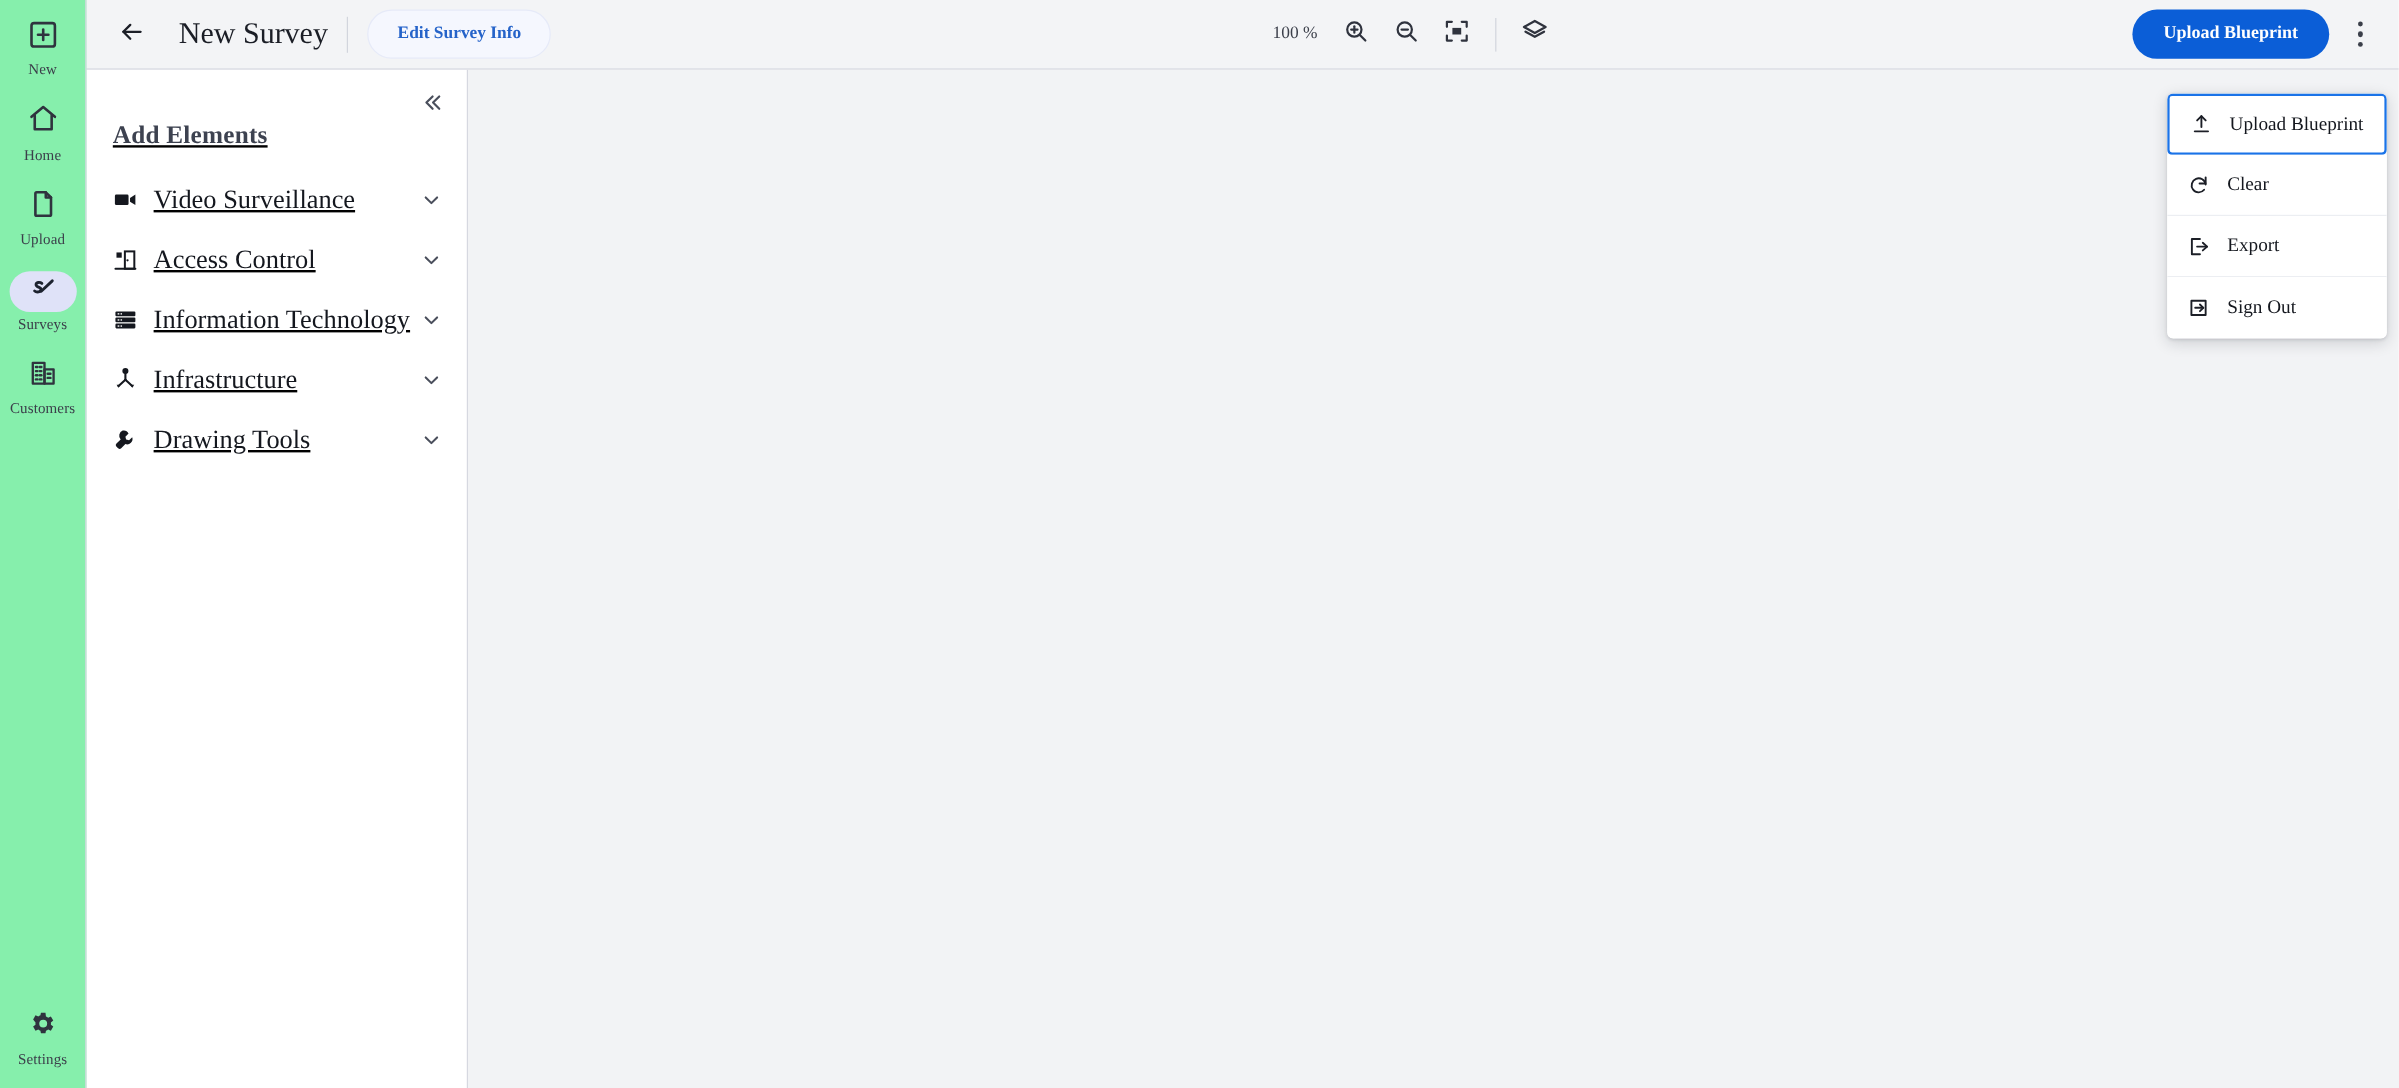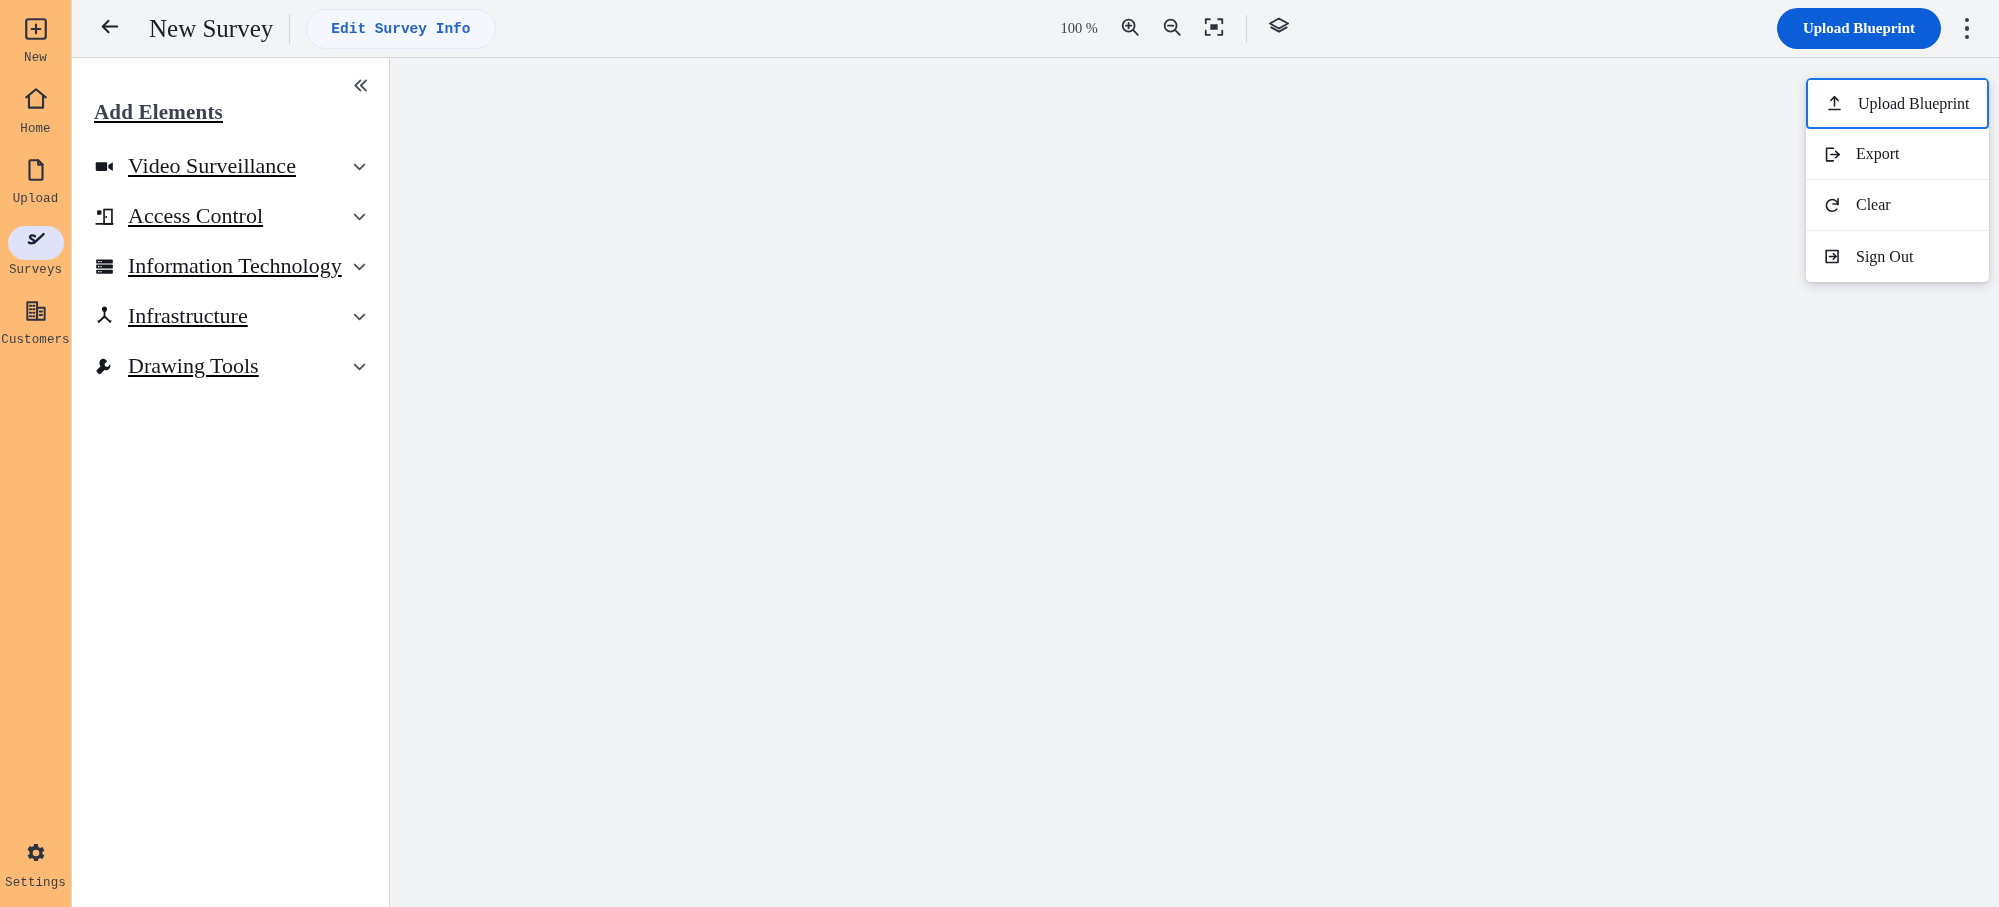--- a/index.html
+++ b/index.html
@@ -9,29 +9,28 @@
     overflow: hidden;
     background: #ffffff;
     font-family: "Liberation Serif", "DejaVu Serif", serif;
   }
   .app { position: relative; width: 1999px; height: 907px; display: flex; }
 
   
   .rail {
     width: 72px;
     height: 907px;
-    background: #fdba74;
+    background: #86efac;
     border-right: 1px solid #d6d8e0;
     display: flex;
     flex-direction: column;
     align-items: center;
     flex: 0 0 72px;
     position: relative;
     z-index: 5;
-    font-family: Liberation Mono, monospace;
   }
   .rail-top { padding-top: 8px; width: 100%; display: flex; flex-direction: column; align-items: center; }
   .rail-item {
     width: 72px;
     padding: 6px 0 4px 0;
     display: flex;
     flex-direction: column;
     align-items: center;
     cursor: pointer;
     margin-bottom: 10px;
@@ -85,21 +84,21 @@
     margin-left: 16px;
     background: #f5f7fe;
     border: 1px solid #e6eaf8;
     color: #2563c9;
     font-size: 14.5px;
     font-weight: bold;
     padding: 11px 24px;
     border-radius: 22px;
     cursor: pointer;
     white-space: nowrap;
-    font-family: Liberation Mono, monospace;
+    font-family: Liberation Serif, serif;
     text-align: center;
   }
   .hdr-spacer { flex: 1 1 auto; }
   .zoom-group { display: flex; align-items: center; gap: 6px; }
   .zoom-level {
     font-size: 14.5px;
     color: #3b3f4a;
     margin-right: 8px;
     white-space: nowrap;
   }
@@ -519,36 +518,36 @@
             <line x1="12" y1="3.5" x2="12" y2="15"></line>
             <line x1="5" y1="19.5" x2="19" y2="19.5"></line>
         </svg>
       </span>
       <span class="menu-label">Upload Blueprint</span>
     </div>
 
     <div class="menu-item">
       <span class="menu-icon">
         <svg width="19" height="19" viewBox="0 0 24 24" fill="none" stroke="#1c1f27" stroke-width="2" stroke-linecap="round" stroke-linejoin="round">
+          <path d="M19 11a7.4 7.4 0 1 0-1.6 5.6"></path>
+            <polyline points="19,3.5 19,10 12.6,10"></polyline>
+        </svg>
+      </span>
+      <span class="menu-label">Clear</span>
+    </div>
+
+    <div class="menu-item">
+      <span class="menu-icon">
+        <svg width="19" height="19" viewBox="0 0 24 24" fill="none" stroke="#1c1f27" stroke-width="2" stroke-linecap="round" stroke-linejoin="round">
           <path d="M13 4H4.5v16H13"></path>
             <polyline points="16,8 20.5,12 16,16"></polyline>
             <line x1="10" y1="12" x2="20.5" y2="12"></line>
         </svg>
       </span>
       <span class="menu-label">Export</span>
-    </div>
-
-    <div class="menu-item">
-      <span class="menu-icon">
-        <svg width="19" height="19" viewBox="0 0 24 24" fill="none" stroke="#1c1f27" stroke-width="2" stroke-linecap="round" stroke-linejoin="round">
-          <path d="M19 11a7.4 7.4 0 1 0-1.6 5.6"></path>
-            <polyline points="19,3.5 19,10 12.6,10"></polyline>
-        </svg>
-      </span>
-      <span class="menu-label">Clear</span>
     </div>
 
     <div class="menu-item">
       <span class="menu-icon">
         <svg width="19" height="19" viewBox="0 0 24 24" fill="none" stroke="#1c1f27" stroke-width="2" stroke-linecap="round" stroke-linejoin="round">
           <rect x="4" y="4.5" width="15" height="15"></rect>
             <polyline points="13,8.5 16.5,12 13,15.5"></polyline>
             <line x1="8" y1="12" x2="16.5" y2="12"></line>
         </svg>
       </span>

